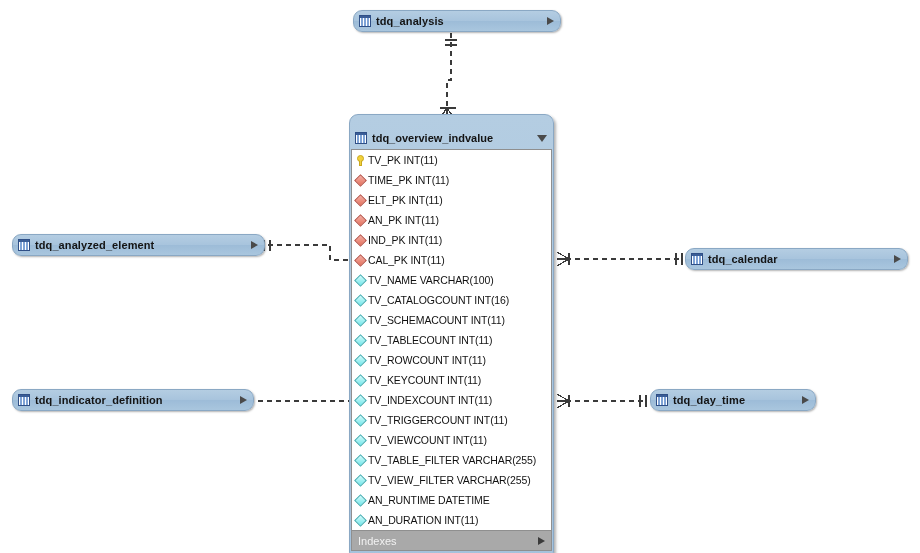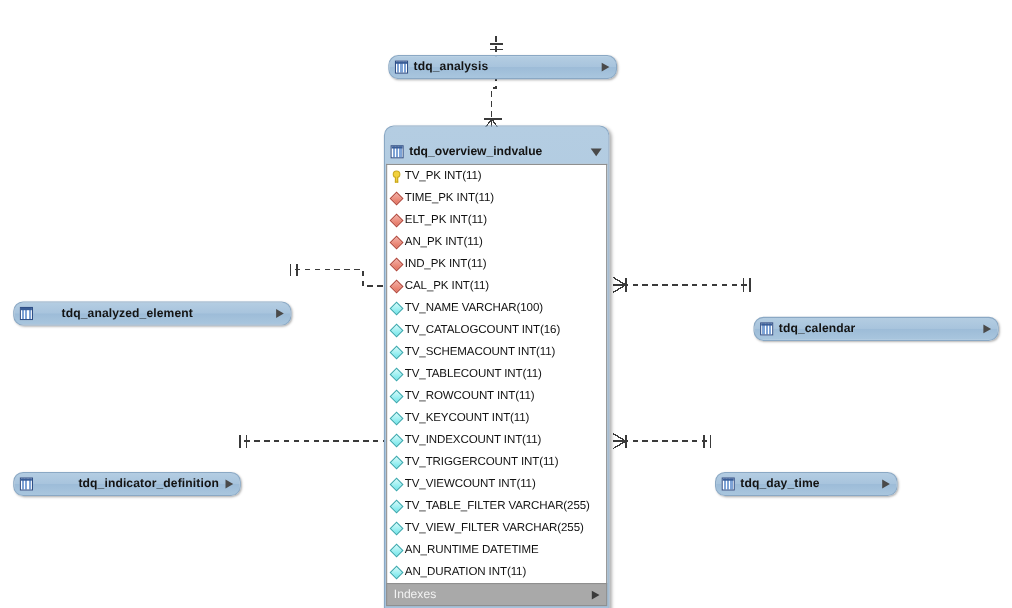--- a/index.html
+++ b/index.html
@@ -38,21 +38,20 @@
     position: absolute;
     height: 22px;
     box-sizing: border-box;
     border-radius: 9px;
     background: linear-gradient(to bottom, #b4cde2 0%, #a8c4dd 48%, #9dbcd8 52%, #a9c6de 100%);
     border: 1px solid #8aa8c4;
     box-shadow: 1px 1px 2px rgba(0,0,0,0.30);
     display: flex;
     align-items: center;
     padding: 0 6px 0 5px;
-    margin-top: 40px;
   }
   .node-collapsed .nlabel {
     flex: 1 1 auto;
     font-size: 11px;
     font-weight: bold;
     color: #141414;
     letter-spacing: 0.1px;
     white-space: nowrap;
     overflow: hidden;
     margin-left: 5px;
@@ -267,27 +266,27 @@
 
     </g>
   </svg>
 
   <div class="node-collapsed" style="left:353px; top:10px; width:208px;">
     <span class="tbl-icon"></span>
     <span class="nlabel">tdq_analysis</span>
     <span class="tri tri-right"></span>
   </div>
 
-  <div class="node-collapsed" style="left:12px; top:234px; width:253px;gap:21px;">
+  <div class="node-collapsed" style="left:12px; top:234px; width:253px;">
     <span class="tbl-icon"></span>
     <span class="nlabel">tdq_analyzed_element</span>
     <span class="tri tri-right"></span>
   </div>
 
-  <div class="node-collapsed" style="left:12px; top:389px; width:207px;text-align:right;">
+  <div class="node-collapsed" style="left:12px; top:389px; width:242px;">
     <span class="tbl-icon"></span>
     <span class="nlabel">tdq_indicator_definition</span>
     <span class="tri tri-right"></span>
   </div>
 
   <div class="node-collapsed" style="left:685px; top:248px; width:223px;">
     <span class="tbl-icon"></span>
     <span class="nlabel">tdq_calendar</span>
     <span class="tri tri-right"></span>
   </div>

